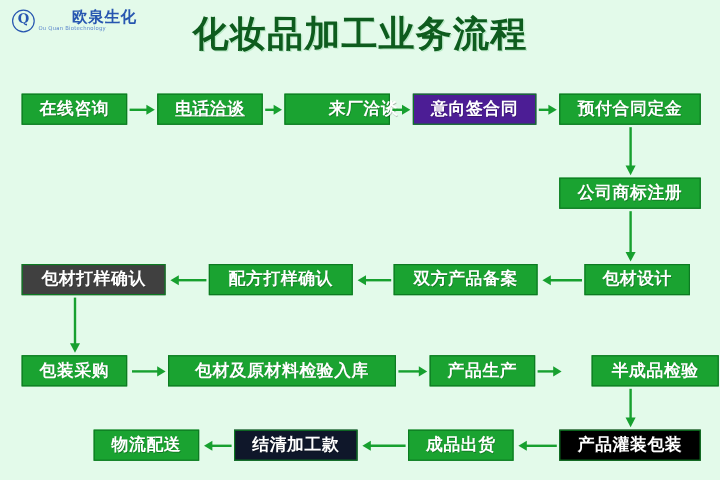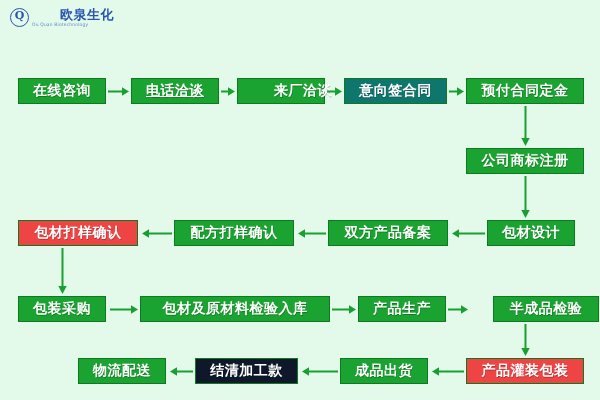--- a/index.html
+++ b/index.html
@@ -110,40 +110,41 @@
 <div id="canvas">
 
   <div class="logo">
     <div class="logo-mark">Q</div>
     <div class="logo-text">
       <span class="logo-cn">欧泉生化</span>
       <span class="logo-en">Ou Quan Biotechnology</span>
     </div>
   </div>
 
+  <div class="page-title">化妆品加工业务流程</div>
 
   <div id="flow-layer">
       <div class="node" style="left: 18px; top: 78px; width: 88px; background: rgb(26, 163, 49); border-color: rgb(13, 122, 34); color: rgb(255, 255, 255);">在线咨询</div>
       <div class="node" style="left: 131px; top: 78px; width: 88px; background: rgb(26, 163, 49); border-color: rgb(13, 122, 34); color: rgb(255, 255, 255); text-decoration: underline;">电话洽谈</div>
       <div class="node" style="left: 237px; top: 78px; width: 88px; background: rgb(26, 163, 49); border-color: rgb(13, 122, 34); color: rgb(255, 255, 255); padding-left: 44px;">来厂洽谈</div>
-      <div class="node" style="left: 344px; top: 78px; width: 103px; background: #0f766e; border-color: rgb(13, 122, 34); color: rgb(255, 255, 255);">意向签合同</div>
+      <div class="node" style="left: 344px; top: 78px; width: 103px; background: #4c1d95; border-color: rgb(13, 122, 34); color: rgb(255, 255, 255);">意向签合同</div>
       <div class="node" style="left: 466px; top: 78px; width: 118px; background: rgb(26, 163, 49); border-color: rgb(13, 122, 34); color: rgb(255, 255, 255);">预付合同定金</div>
       <div class="node" style="left: 466px; top: 148px; width: 118px; background: rgb(26, 163, 49); border-color: rgb(13, 122, 34); color: rgb(255, 255, 255);">公司商标注册</div>
-      <div class="node" style="left: 18px; top: 220px; width: 120px; background: #ef4444; border-color: rgb(13, 122, 34); color: rgb(255, 255, 255);">包材打样确认</div>
+      <div class="node" style="left: 18px; top: 220px; width: 120px; background: #404040; border-color: rgb(13, 122, 34); color: rgb(255, 255, 255);">包材打样确认</div>
       <div class="node" style="left: 174px; top: 220px; width: 120px; background: rgb(26, 163, 49); border-color: rgb(13, 122, 34); color: rgb(255, 255, 255);">配方打样确认</div>
       <div class="node" style="left: 328px; top: 220px; width: 120px; background: rgb(26, 163, 49); border-color: rgb(13, 122, 34); color: rgb(255, 255, 255);">双方产品备案</div>
       <div class="node" style="left: 487px; top: 220px; width: 88px; background: rgb(26, 163, 49); border-color: rgb(13, 122, 34); color: rgb(255, 255, 255);">包材设计</div>
       <div class="node" style="left: 18px; top: 296px; width: 88px; background: rgb(26, 163, 49); border-color: rgb(13, 122, 34); color: rgb(255, 255, 255);">包装采购</div>
       <div class="node" style="left: 140px; top: 296px; width: 190px; background: rgb(26, 163, 49); border-color: rgb(13, 122, 34); color: rgb(255, 255, 255);">包材及原材料检验入库</div>
       <div class="node" style="left: 358px; top: 296px; width: 88px; background: rgb(26, 163, 49); border-color: rgb(13, 122, 34); color: rgb(255, 255, 255);">产品生产</div>
       <div class="node" style="left: 470px; top: 296px; width: 106px; background: rgb(26, 163, 49); border-color: rgb(13, 122, 34); color: rgb(255, 255, 255); margin-left: 23px;">半成品检验</div>
       <div class="node" style="left: 78px; top: 358px; width: 88px; background: rgb(26, 163, 49); border-color: rgb(13, 122, 34); color: rgb(255, 255, 255);">物流配送</div>
       <div class="node" style="left: 195px; top: 358px; width: 103px; background: #0f172a; border-color: rgb(13, 122, 34); color: rgb(255, 255, 255);">结清加工款</div>
       <div class="node" style="left: 340px; top: 358px; width: 88px; background: rgb(26, 163, 49); border-color: rgb(13, 122, 34); color: rgb(255, 255, 255);">成品出货</div>
-      <div class="node" style="left: 466px; top: 358px; width: 118px; background: #ef4444; border-color: rgb(13, 122, 34); color: rgb(255, 255, 255); text-align: right;">产品灌装包装</div>
+      <div class="node" style="left: 466px; top: 358px; width: 118px; background: #000000; border-color: rgb(13, 122, 34); color: rgb(255, 255, 255); text-align: right;">产品灌装包装</div>
       <div class="arrow" style="left: 108px; top: 85.5px;">
         <svg width="21" height="11">
           <line x1="0" y1="5.5" x2="15" y2="5.5" stroke="#17a02f" stroke-width="2"></line>
           <polygon points="21,5.5 14,1.2999999999999998 14,9.7" fill="#17a02f"></polygon>
         </svg>
       </div>
       <div class="arrow" style="left: 221px; top: 85.5px;">
         <svg width="14" height="11">
           <line x1="0" y1="5.5" x2="8" y2="5.5" stroke="#17a02f" stroke-width="2"></line>
           <polygon points="14,5.5 7,1.2999999999999998 7,9.7" fill="#17a02f"></polygon>

